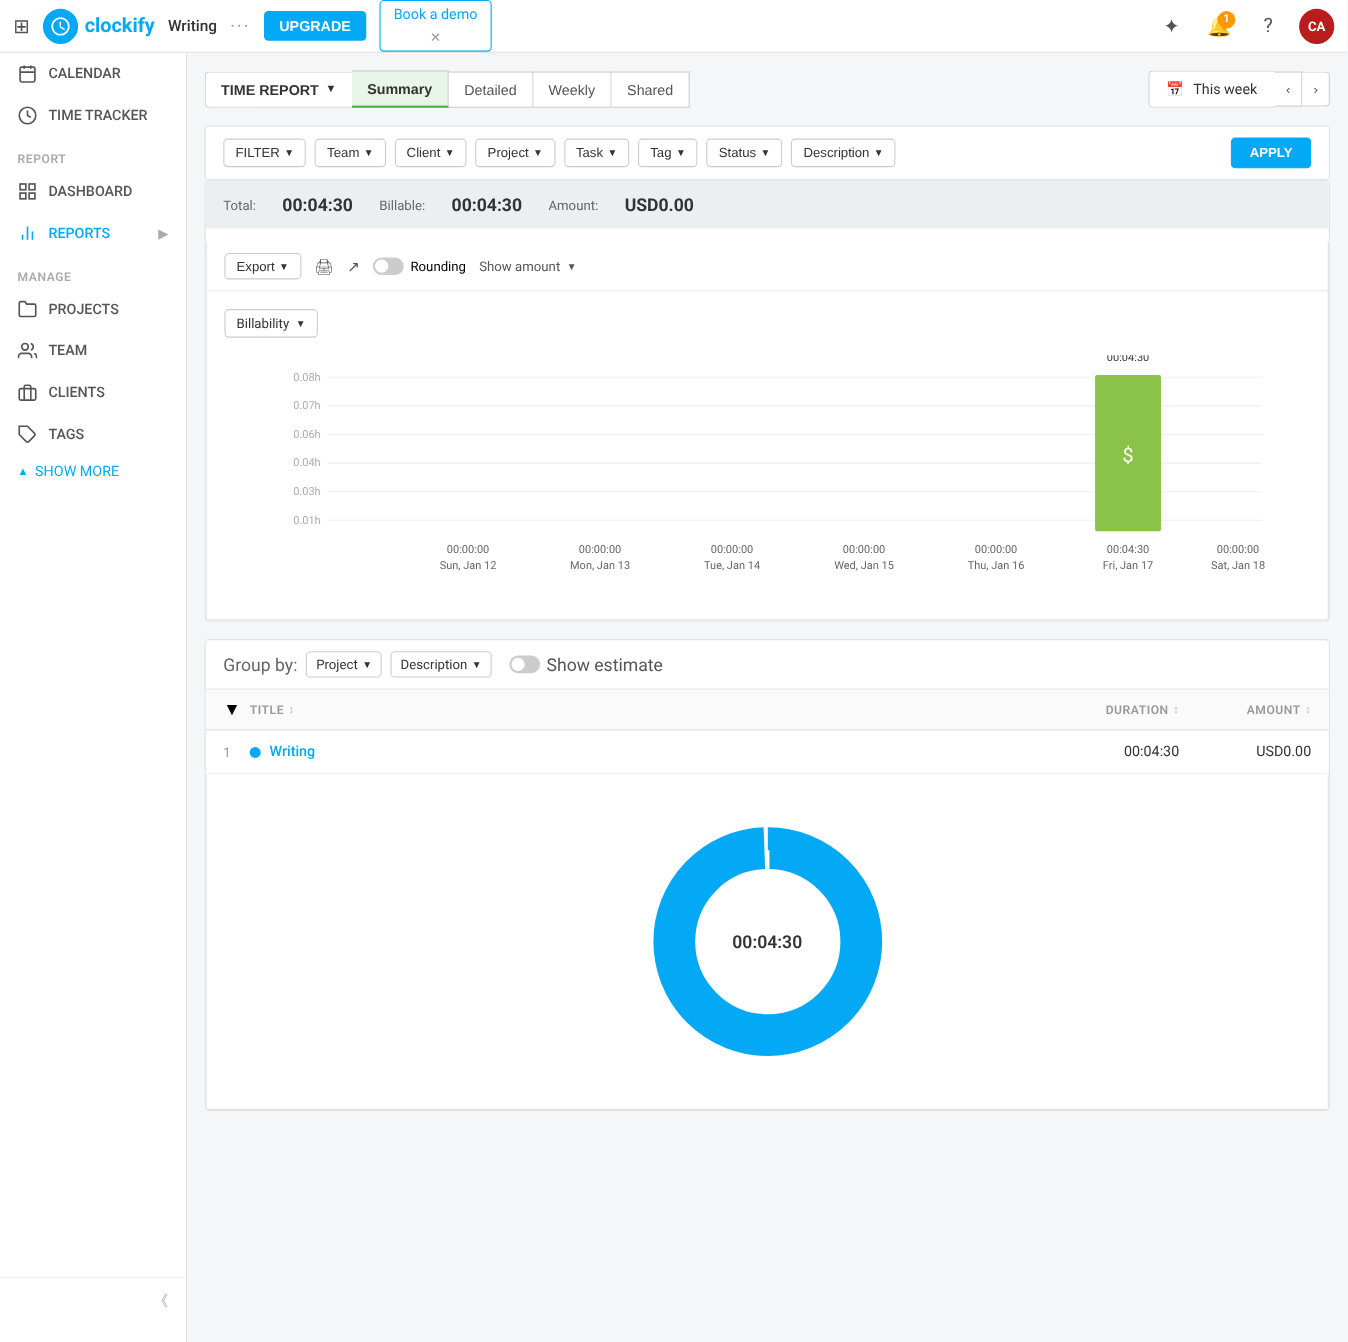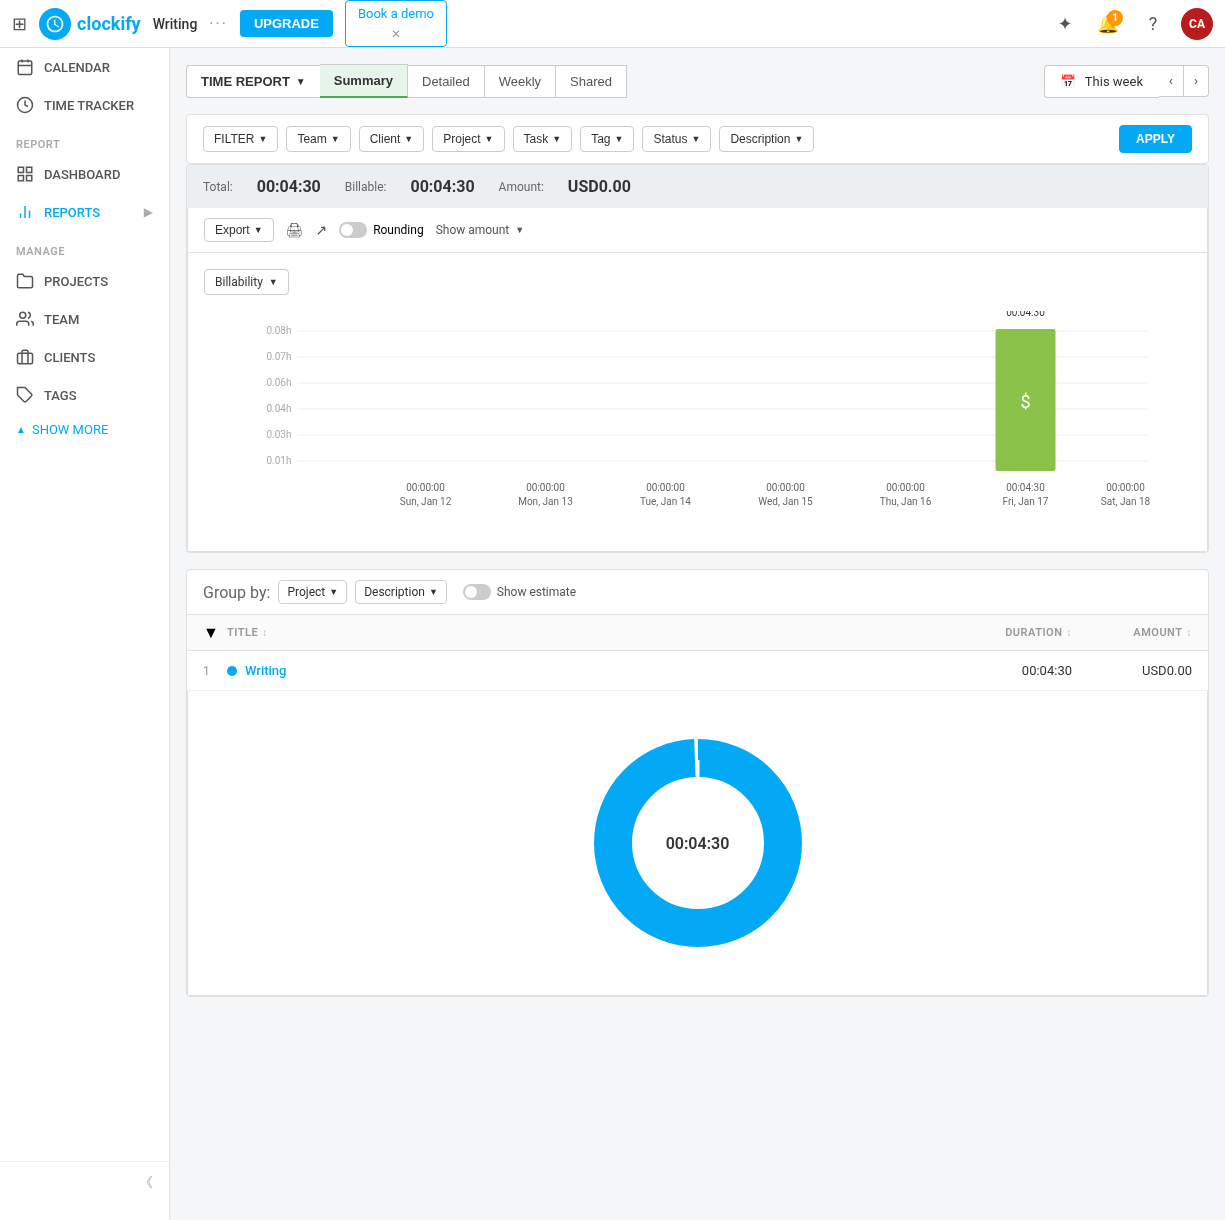--- a/index.html
+++ b/index.html
@@ -57,39 +57,39 @@
     .filter-btn.primary { background: #03a9f4; color: white; border-color: #03a9f4; padding: 6px 16px; margin-left: auto; font-weight: 600; }
     .filter-caret { font-size: 9px; }
 
     
     .stats-bar { background: #eceff1; border-radius: 4px 4px 0 0; padding: 12px 16px; display: flex; align-items: center; gap: 24px; flex-wrap: wrap; }
     .stat-label { font-size: 12px; color: #666; }
     .stat-value { font-size: 16px; font-weight: 700; color: #333; }
     .stat-amount { font-size: 16px; font-weight: 700; color: #333; }
 
     
-    .chart-controls { background: #fff; border: 1px solid #e0e0e0; border-top: none; padding: 10px 16px; display: flex; align-items: center; gap: 12px; }
+    .chart-controls { background: #fff; border: 1px solid #e0e0e0; border-top: none; padding: 10px 16px; display: flex; align-items: center; gap: 12px; margin-top: 12px; }
     .ctrl-btn { border: 1px solid #ccc; background: #fff; padding: 4px 10px; border-radius: 4px; font-size: 12px; color: #333; cursor: pointer; display: flex; align-items: center; gap: 4px; }
     .ctrl-icon { font-size: 14px; color: #555; cursor: pointer; }
     .rounding-toggle { display: flex; align-items: center; gap: 6px; font-size: 12px; color: #000000; }
     .toggle-circle { width: 28px; height: 16px; background: #ccc; border-radius: 8px; position: relative; cursor: pointer; }
     .toggle-dot { width: 12px; height: 12px; background: white; border-radius: 50%; position: absolute; top: 2px; left: 2px; transition: left 0.2s; }
     .show-amount { display: flex; align-items: center; gap: 6px; font-size: 12px; color: #555; cursor: pointer; }
     .show-amount-caret { font-size: 9px; }
 
     
     .chart-area { background: #fff; border: 1px solid #e0e0e0; border-top: none; padding: 16px; }
     .billability-select { border: 1px solid #ccc; background: #fff; padding: 5px 10px; border-radius: 4px; font-size: 12px; color: #333; cursor: pointer; display: inline-flex; align-items: center; gap: 6px; margin-bottom: 16px; }
 
     
     .table-section { background: #fff; border: 1px solid #e0e0e0; border-radius: 4px; margin-top: 16px; overflow: hidden; }
     .table-controls { padding: 10px 16px; display: flex; align-items: center; gap: 8px; border-bottom: 1px solid #e0e0e0; }
     .group-label { font-size: 16px; color: #666; }
     .group-select { border: 1px solid #ccc; background: #fff; padding: 4px 8px; border-radius: 4px; font-size: 12px; color: #333; cursor: pointer; display: inline-flex; align-items: center; gap: 4px; }
-    .show-estimate { display: flex; align-items: center; gap: 6px; font-size: 12px; color: #555; margin-left: 8px; }
+    .show-estimate { display: flex; align-items: center; gap: 6px; font-size: 16px; color: #555; margin-left: 8px; }
     .table-header { display: flex; align-items: center; padding: 8px 16px; background: #fafafa; border-bottom: 1px solid #e0e0e0; }
     .th-title { flex: 1; font-size: 11px; color: #999; font-weight: 600; letter-spacing: 0.5px; display: flex; align-items: center; gap: 4px; }
     .th-duration { width: 120px; text-align: right; font-size: 11px; color: #999; font-weight: 600; letter-spacing: 0.5px; display: flex; align-items: center; justify-content: flex-end; gap: 4px; }
     .th-amount { width: 120px; text-align: right; font-size: 11px; color: #999; font-weight: 600; letter-spacing: 0.5px; display: flex; align-items: center; justify-content: flex-end; gap: 4px; }
     .sort-arrow { font-size: 10px; color: #bbb; }
     .table-row { display: flex; align-items: center; padding: 12px 16px; border-bottom: 1px solid #f0f0f0; }
     .row-num { width: 24px; font-size: 12px; color: #999; }
     .row-dot { width: 10px; height: 10px; border-radius: 50%; background: #03a9f4; margin-right: 8px; }
     .row-name { flex: 1; font-size: 13px; color: #03a9f4; cursor: pointer; font-weight: 500; }
     .row-duration { width: 120px; text-align: right; font-size: 13px; color: #333; }

